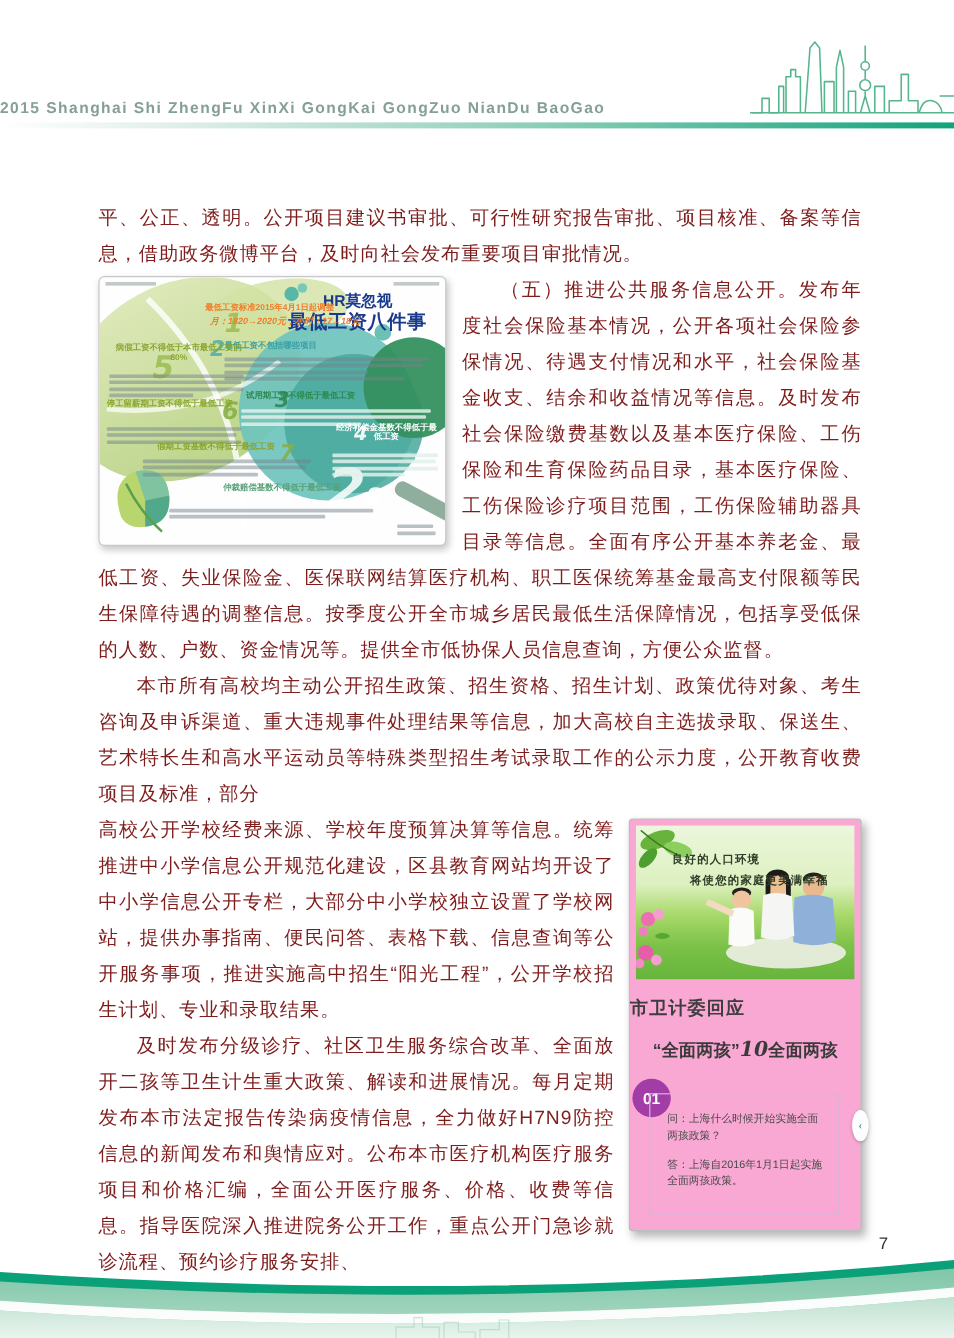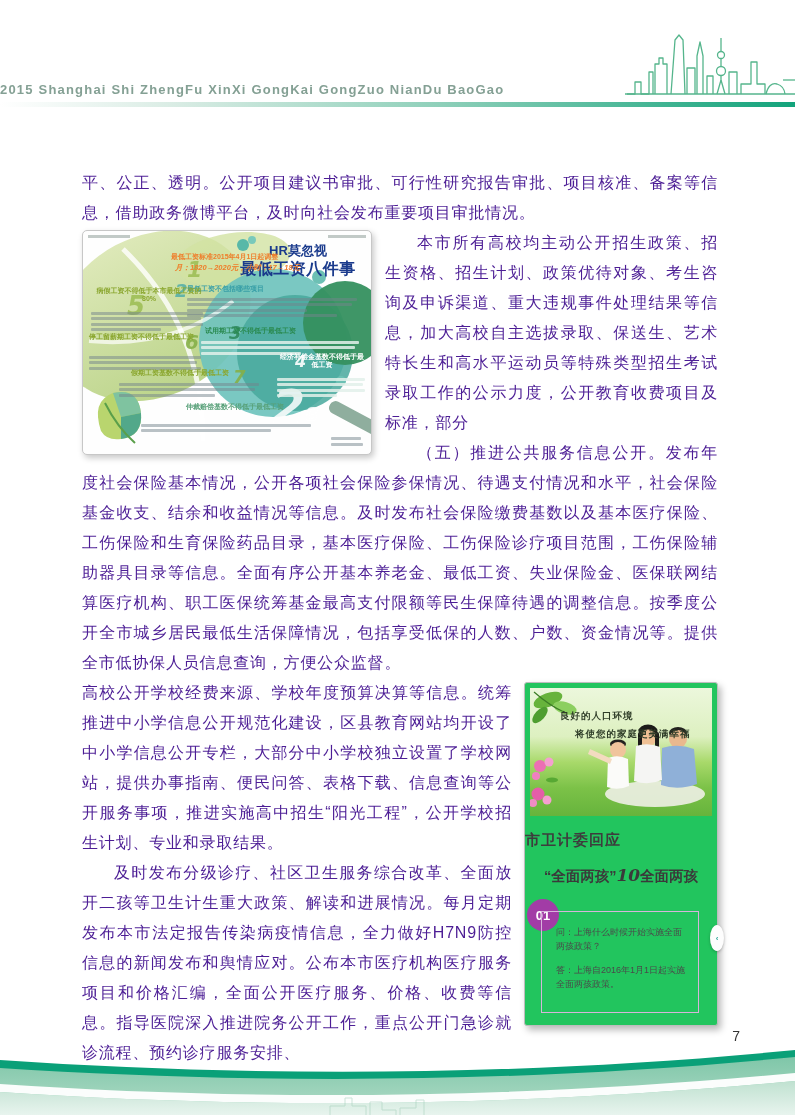--- a/index.html
+++ b/index.html
@@ -8,42 +8,42 @@
 
   
   .hdr-skyline{position:absolute;top:28px;right:0;width:170px;height:78px;}
   .hdr-title{position:absolute;top:82px;left:0;right:50px;text-align:left;
              font-size:13px;font-weight:bold;letter-spacing:1.2px;color:#84a094;}
   .hdr-bar{position:absolute;top:102px;left:0;width:795px;height:5px;
            background:linear-gradient(to right,rgba(255,255,255,0) 0%,#d9ece4 22%,#8fd0ba 55%,#12a37b 100%);}
 
   
   .main{position:absolute;top:168px;left:82px;width:636px;}
-  .t{margin:0;font-size:16px;line-height:30px;letter-spacing:0.8px;color:#4c1d95;
+  .t{margin:0;font-size:16px;line-height:30px;letter-spacing:0.8px;color:#7f1d1d;
      text-align:justify;}
   .t.indent{text-indent:2em;}
 
   
   .fig1{position:relative;float:left;width:288px;height:223px;margin:2px 13px 8px 0;
         background:#fefefe;border:1px solid #c7c7c7;border-radius:5px;
         box-shadow:2px 3px 6px rgba(0,0,0,.22);overflow:hidden;}
   .fig1 svg.bg{position:absolute;left:0;top:0;}
   .fg-abs{position:absolute;line-height:1.2;}
   .ig-title{right:8px;top:12px;width:130px;text-align:center;color:#1a3a8c;font-weight:bold;}
   .ig-title .l1{font-size:13px;display:block;}
   .ig-title .l2{font-size:16px;display:block;letter-spacing:.5px;}
   .ig-h{font-weight:bold;font-size:7px;}
   .ig-sub{font-size:7.5px;font-weight:bold;font-style:italic;color:#ef7d2a;}
   .ml{height:3px;background:#74848c;opacity:.5;margin:2.5px 0;border-radius:1px;}
   .ml.lt{background:#e2f0ea;opacity:.85;}
   .corner-bar{position:absolute;height:3px;background:#9aa7a2;opacity:.6;top:4px;}
 
   
   .fig2{position:relative;float:right;width:192px;height:342px;margin:4px 0 22px 12px;
-        background:#22c55e;border:1px solid #bdbdbd;border-radius:3px;
+        background:#f9a8d4;border:1px solid #bdbdbd;border-radius:3px;
         box-shadow:3px 4px 7px rgba(0,0,0,.28);}
   .photo{position:absolute;left:5px;top:5px;width:182px;height:128px;overflow:hidden;
          background:linear-gradient(180deg,#ecf7dc 0%,#ddf0c0 38%,#a8d96a 58%,#7cc248 78%,#66b43c 100%);}
   .photo svg{position:absolute;left:0;top:0;}
   .cap1{position:absolute;left:30px;top:22px;font-size:9.5px;font-weight:bold;color:#2f3d28;letter-spacing:1px;}
   .cap2{position:absolute;left:45px;top:40px;font-size:9.5px;font-weight:bold;color:#2f3d28;letter-spacing:1px;}
   .org-line{position:absolute;left:0;right:0;top:148px;
             font-size:15px;font-weight:bold;color:#3d3d3d;letter-spacing:1px;}
   .poster-title{position:absolute;left:0;right:0;top:182px;text-align:center;
                 font-size:14.5px;font-weight:bold;color:#3a3a3a;}
@@ -196,23 +196,23 @@
         <div class="ml" style="width:170px;"></div>
           <div class="ml" style="width:130px;"></div>
       </div>
 
       <div class="fg-abs" style="right:8px;bottom:6px;width:32px;">
         <div class="ml" style="width:30px;"></div>
           <div class="ml" style="width:32px;"></div>
       </div>
     </div>
 
+    <p class="t indent">（五）推进公共服务信息公开。发布年度社会保险基本情况，公开各项社会保险参保情况、待遇支付情况和水平，社会保险基金收支、结余和收益情况等信息。及时发布社会保险缴费基数以及基本医疗保险、工伤保险和生育保险药品目录，基本医疗保险、工伤保险诊疗项目范围，工伤保险辅助器具目录等信息。全面有序公开基本养老金、最低工资、失业保险金、医保联网结算医疗机构、职工医保统筹基金最高支付限额等民生保障待遇的调整信息。按季度公开全市城乡居民最低生活保障情况，包括享受低保的人数、户数、资金情况等。提供全市低协保人员信息查询，方便公众监督。</p>
+
     <p class="t indent">本市所有高校均主动公开招生政策、招生资格、招生计划、政策优待对象、考生咨询及申诉渠道、重大违规事件处理结果等信息，加大高校自主选拔录取、保送生、艺术特长生和高水平运动员等特殊类型招生考试录取工作的公示力度，公开教育收费项目及标准，部分</p>
-
-    <p class="t indent">（五）推进公共服务信息公开。发布年度社会保险基本情况，公开各项社会保险参保情况、待遇支付情况和水平，社会保险基金收支、结余和收益情况等信息。及时发布社会保险缴费基数以及基本医疗保险、工伤保险和生育保险药品目录，基本医疗保险、工伤保险诊疗项目范围，工伤保险辅助器具目录等信息。全面有序公开基本养老金、最低工资、失业保险金、医保联网结算医疗机构、职工医保统筹基金最高支付限额等民生保障待遇的调整信息。按季度公开全市城乡居民最低生活保障情况，包括享受低保的人数、户数、资金情况等。提供全市低协保人员信息查询，方便公众监督。</p>
 
     <div class="fig2">
       <div class="photo">
         <svg width="182" height="128" viewBox="0 0 182 128">
           <ellipse cx="125" cy="106" rx="50" ry="13" fill="#eef0e6" opacity=".9"></ellipse>
 
           <ellipse cx="148" cy="45" rx="9" ry="6" fill="#23211f"></ellipse>
           <circle cx="148" cy="51" r="9" fill="#e9b88e"></circle>
           <path d="M132,60 Q148,55 164,61 L167,96 Q148,103 131,97 Z" fill="#8fb0d8"></path>
 

